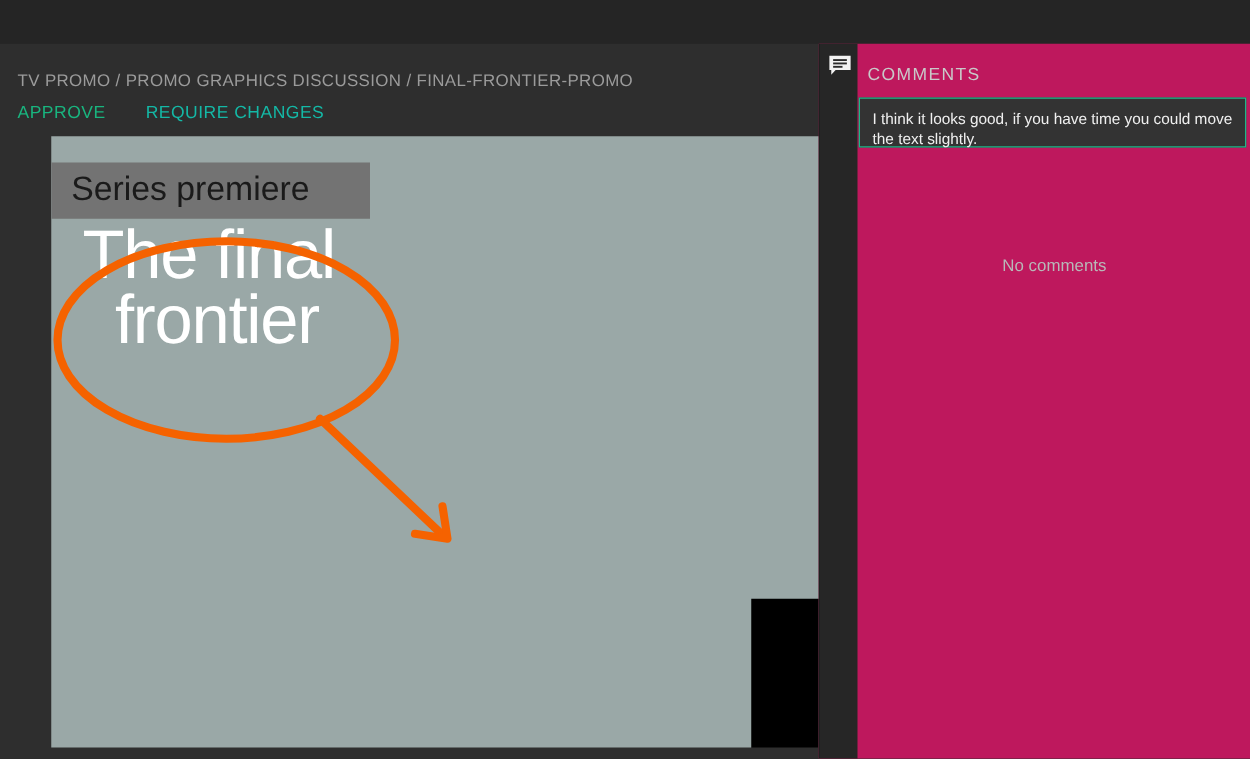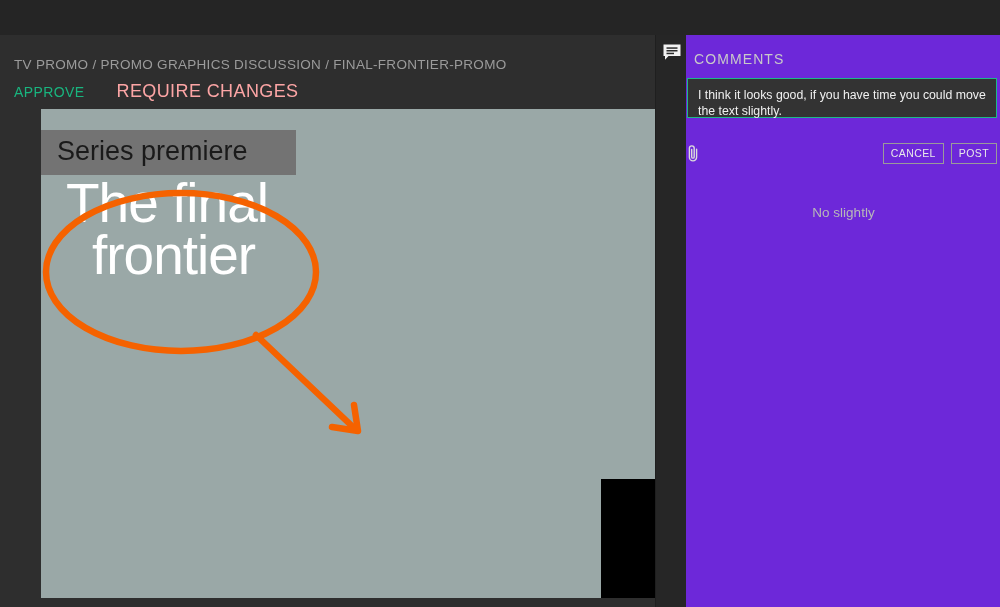--- a/index.html
+++ b/index.html
@@ -30,21 +30,21 @@
     color: #9b9b9b; white-space: nowrap;
   }
 
   .actions { position: absolute; left: 14px; top: 31px; display: flex; gap: 32px; }
   .action-approve {
     font-size: 14px; letter-spacing: .4px; color: #19b57f;
     background: none; border: none; cursor: pointer; padding: 0;
     font-family: "Liberation Sans", sans-serif;
   }
   .action-require {
-    font-size: 18px; letter-spacing: .4px; color: #fca5a5;
+    font-size: 14px; letter-spacing: .4px; color: #14b8a6;
     background: none; border: none; cursor: pointer; padding: 0;
     font-family: "Liberation Sans", sans-serif;
     text-align: right;
   }
 
   
   .toolbar {
     position: absolute; right: 6px; top: 62px;
     display: flex; align-items: center; height: 32px;
   }
@@ -103,21 +103,21 @@
   }
 
   .bottom-bar {
     position: absolute; left: 0; top: 548px; width: 655px; height: 59px;
     background: #2e2e2e;
   }
 
   
   .panel {
     position: absolute; left: 655px; top: 35px; width: 345px; height: 572px;
-    background: #6d28d9;
+    background: #be185d;
     border-left: 1px solid #1f1f1f;
   }
   .panel-rail {
     position: absolute; left: 0; top: 0; width: 30px; height: 572px;
     background: #262626;
   }
   .rail-icon {
     position: absolute; left: 6px; top: 8px; width: 20px; height: 20px;
     cursor: pointer;
   }
@@ -273,28 +273,17 @@
         </svg>
       </div>
     </div>
 
     <div class="panel-title">COMMENTS</div>
 
     <div class="comment-box" placeholder="Add a comment">
       <div class="comment-box-text">I think it looks good, if you have time you could move the text slightly.</div>
     </div>
 
-    <div class="comment-tools">
-      <div class="clip-btn">
-        <svg width="13" height="19" viewBox="0 0 13 19">
-          <path d="M9.6 5.2v8.1a3.6 3.6 0 0 1-7.2 0V4.3a2.4 2.4 0 0 1 4.8 0v8.6a1.25 1.25 0 0 1-2.5 0V5.4" fill="none" stroke="#dcdcdc" stroke-width="1.4" stroke-linecap="round"></path>
-        </svg>
-      </div>
-      <div class="comment-btns">
-        <button class="btn-outline">CANCEL</button>
-        <button class="btn-outline">POST</button>
-      </div>
-    </div>
-
-    <div class="no-comments">No slightly</div>
+
+    <div class="no-comments">No comments</div>
   </div>
 
 </div>
 
 </body></html>

